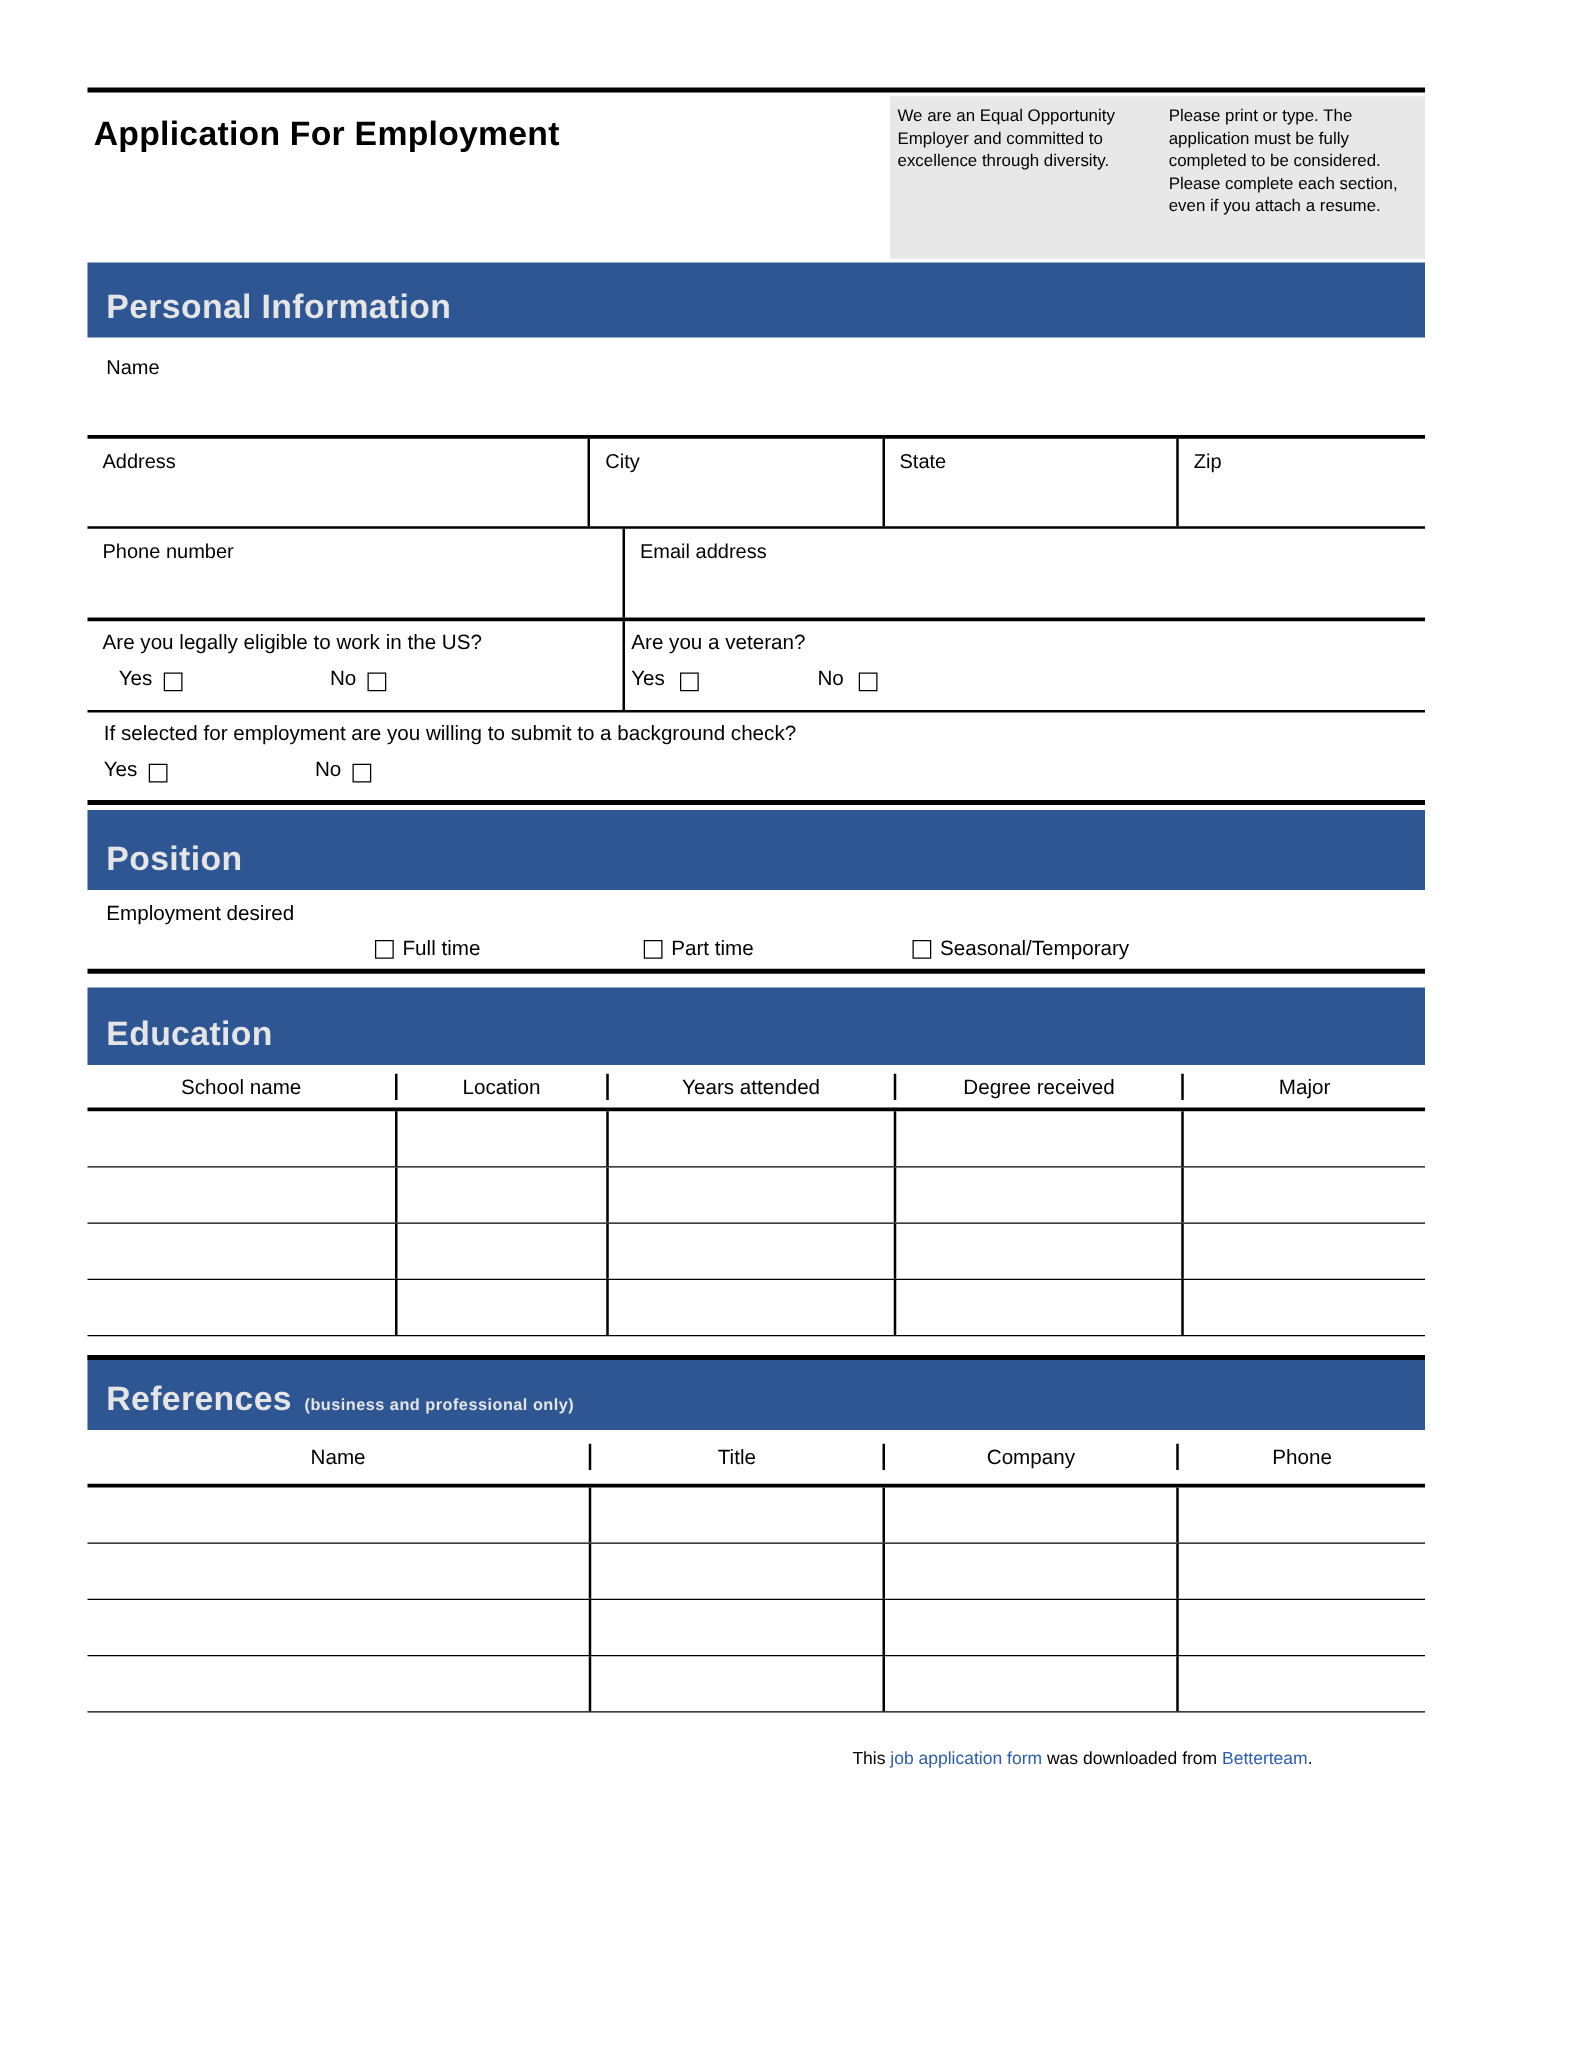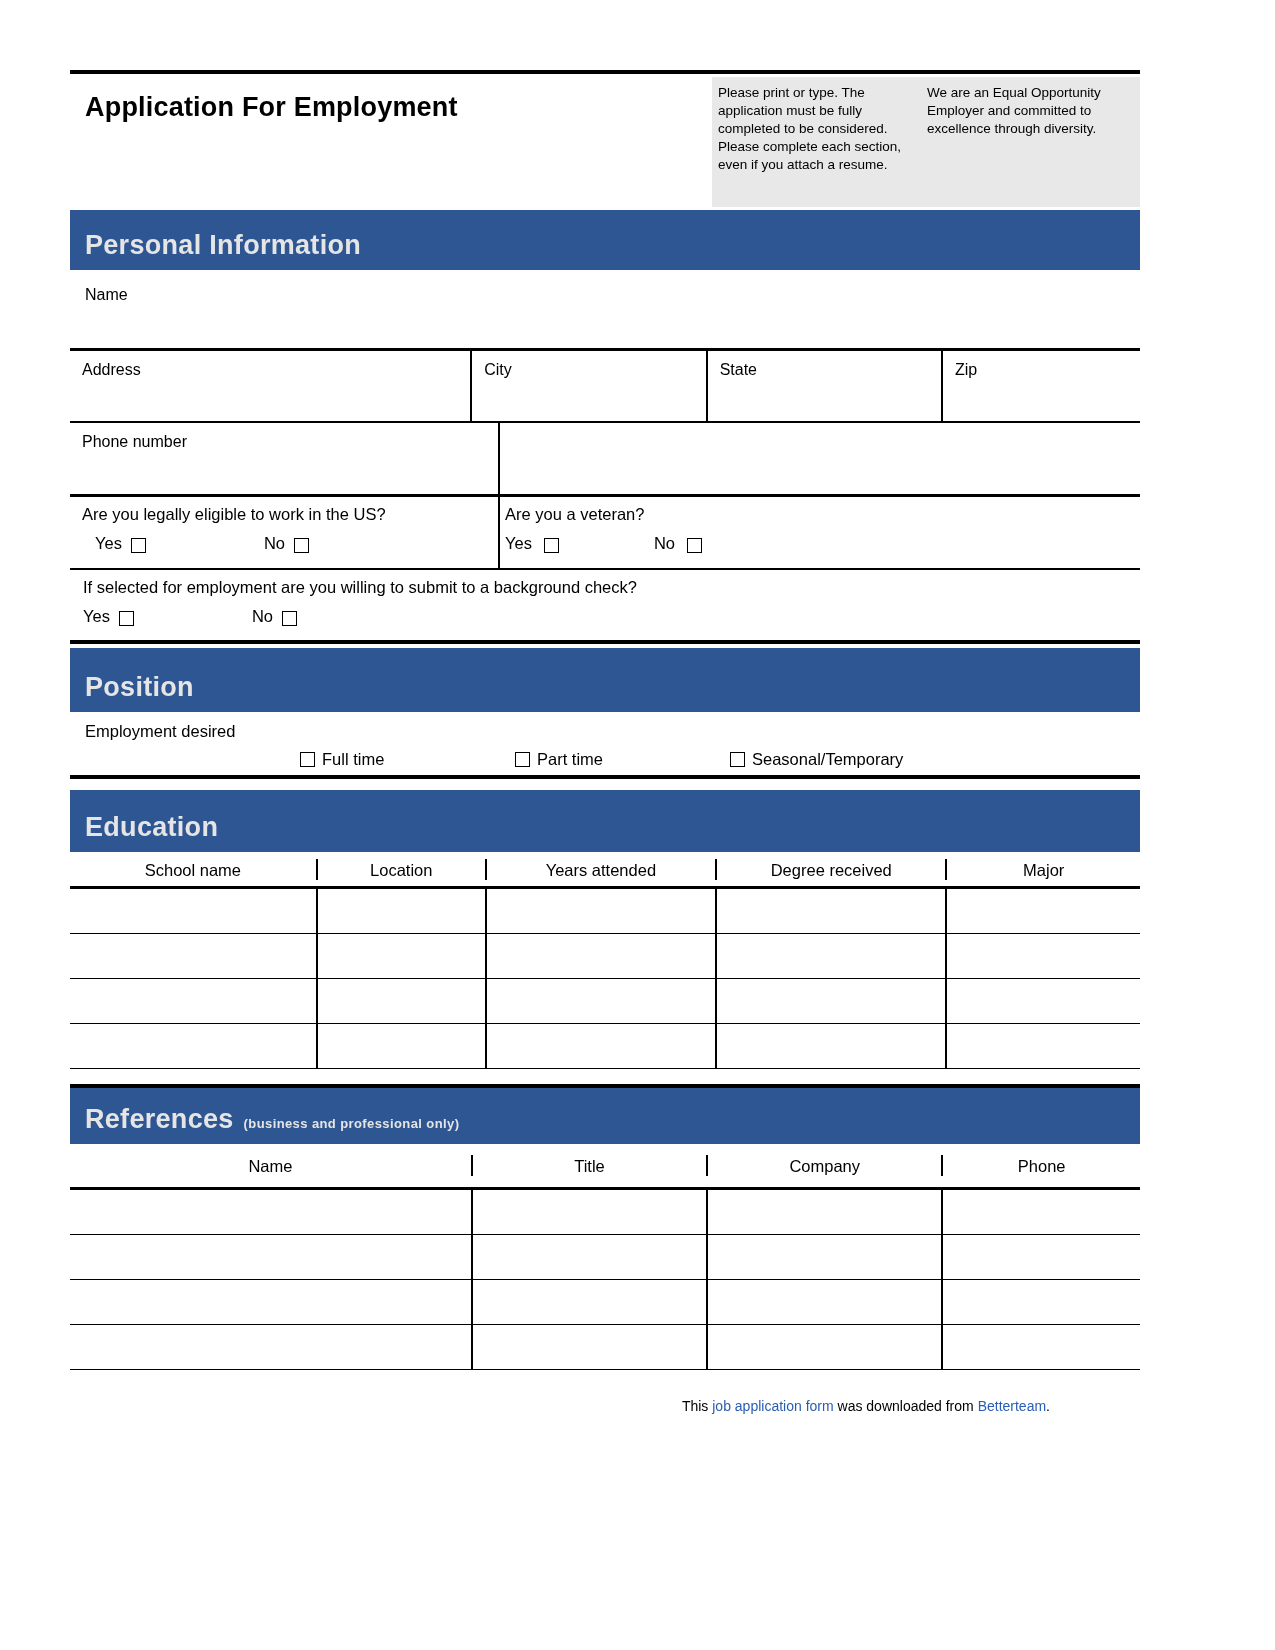--- a/index.html
+++ b/index.html
@@ -12,21 +12,21 @@
   .page{
     width:1275px;height:1650px;position:relative;overflow:hidden;
     background:#fff;color:#000;
     font-family:"Liberation Sans", sans-serif;
     padding-top:70px;
   }
   .content{margin-left:70px;width:1070px;}
   .top-rule{height:4px;background:#000;}
   
   .header{position:relative;height:136px;}
-  .app-title{position:absolute;left:15px;top:18px;font-size:27px;font-weight:bold;letter-spacing:.2px;}
+  .app-title{position:absolute;left:5px;top:18px;font-size:27px;font-weight:bold;letter-spacing:.2px;}
   .notice{position:absolute;right:0;top:3px;width:428px;min-height:130px;
     background:var(--notice-gray);display:flex;gap:10px;padding:7px 6px 7px 6px;}
   .notice-col{font-size:13.5px;line-height:1.33;}
   .notice-left{width:208px;}
   .notice-right{width:200px;}
   
   .section-bar{background:var(--header-blue);color:#e5e5e5;display:flex;align-items:flex-end;
     padding:0 0 9px 15px;font-weight:bold;font-size:27px;letter-spacing:.3px;}
   .bar-personal{height:60px;}
   .bar-position{height:64px;}
@@ -76,22 +76,22 @@
 <body>
 
 <div class="page">
   <div class="content">
 
     <div class="top-rule"></div>
 
     <div class="header">
       <div class="app-title">Application For Employment</div>
       <div class="notice">
+        <div class="notice-col notice-left">We are an Equal Opportunity Employer and committed to excellence through diversity.</div>
         <div class="notice-col notice-right">Please print or type. The application must be fully completed to be considered. Please complete each section, even if you attach a resume.</div>
-        <div class="notice-col notice-left">We are an Equal Opportunity Employer and committed to excellence through diversity.</div>
       </div>
     </div>
 
     <div class="section-bar bar-personal">
       <span>Personal Information</span>
     </div>
 
     <div class="name-row">
       <span>Name</span>
     </div>
@@ -107,20 +107,23 @@
         <span>State</span>
       </div>
       <div class="cell w-210">
         <span>Zip</span>
       </div>
     </div>
 
     <div class="row phone-row">
       <div class="cell v w-430">
         <span>Phone number</span>
+      </div>
+      <div class="cell w-640">
+        <span>Email address</span>
       </div>
     </div>
 
     <div class="row elig-row">
       <div class="v w-430 q-pad">
         <div class="question">Are you legally eligible to work in the US?</div>
         <div class="yesno pl13">
           <span class="question">Yes</span>
           <span class="cb gap9"></span>
           <span class="question no-off-left">No</span>

